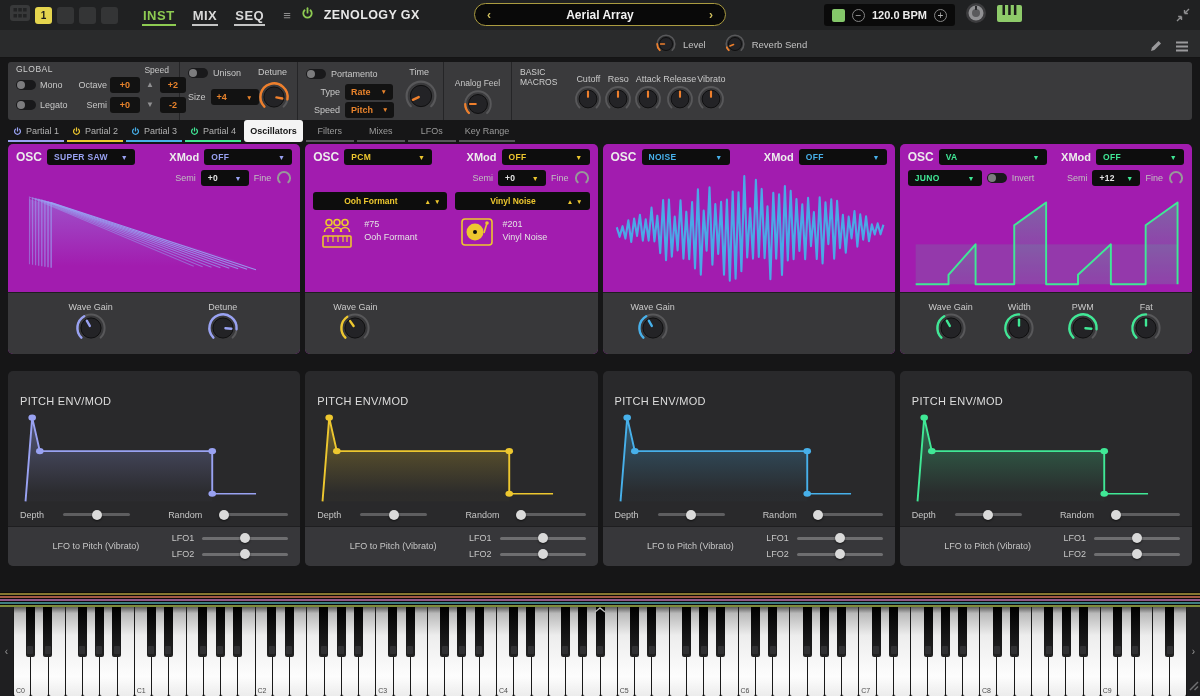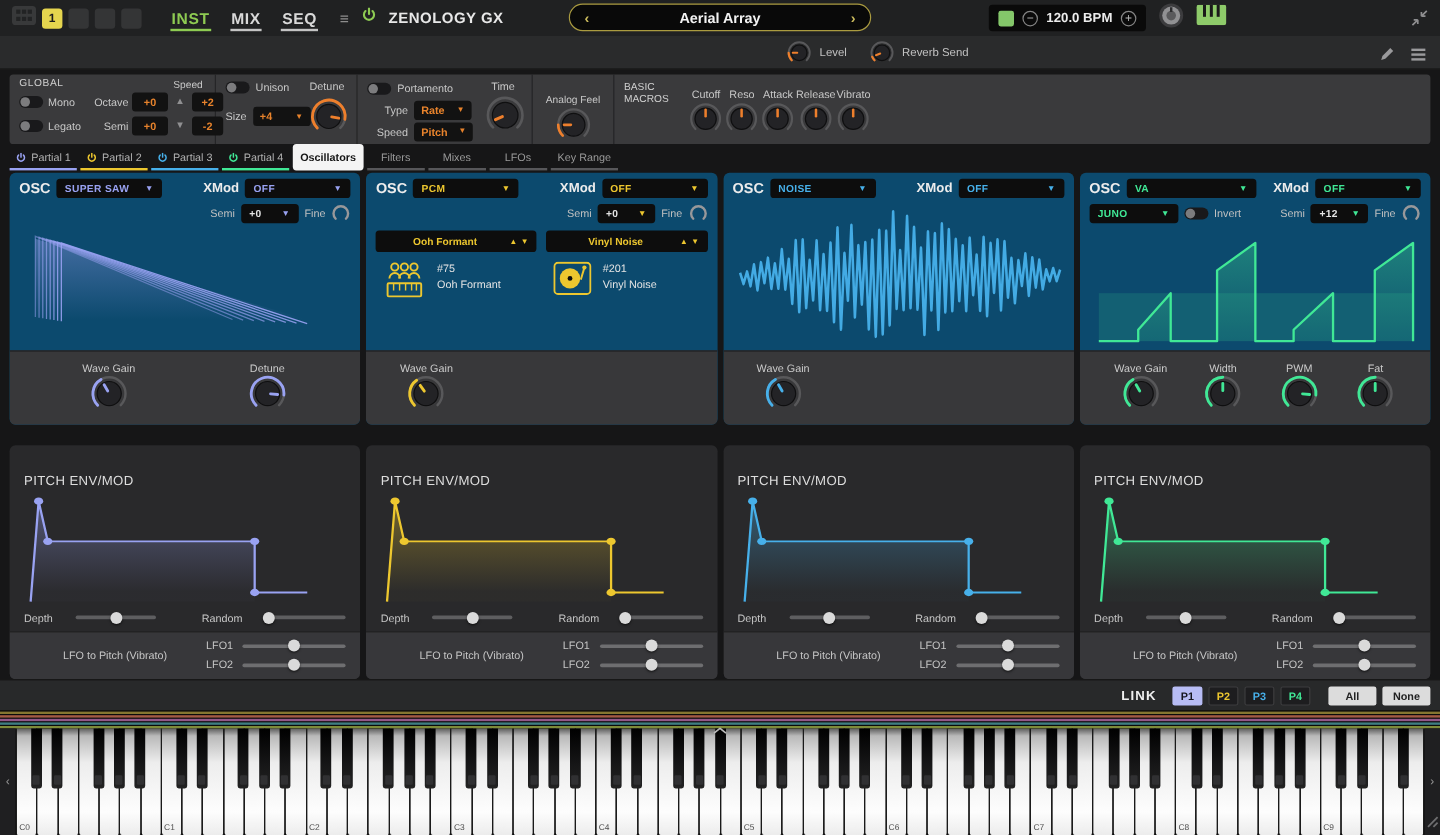--- a/index.html
+++ b/index.html
@@ -83,21 +83,21 @@
   #partialtabs{position:absolute;left:8px;top:120px;height:22px;display:flex;gap:3px;align-items:flex-end;z-index:4;}
   .ptab{height:20px;display:flex;align-items:center;justify-content:center;gap:4px;padding:0 5px;font-size:9px;
         color:#b2b2b2;border-bottom:2px solid #d946ef;min-width:48px;}
   .pagetab{height:20px;display:flex;align-items:center;justify-content:center;font-size:9px;color:#9a9a9a;
            border-bottom:2px solid #57575a;min-width:48px;padding:0 6px;}
   .pagetab.on{background:#f4f4f4;color:#141414;border-radius:3px;border-bottom:none;height:22px;font-weight:bold;}
 
   
   #oscgrid{position:absolute;left:8px;top:144px;right:8px;height:210px;display:grid;
            grid-template-columns:repeat(4,1fr);gap:5px;}
-  .panel{background:#0c4a6e;border-radius:5px;display:flex;flex-direction:column;overflow:hidden;position:relative;}
+  .panel{background:#a21caf;border-radius:5px;display:flex;flex-direction:column;overflow:hidden;position:relative;}
   .osc-head{display:flex;align-items:center;gap:5px;padding:5px 8px 2px;}
   .osc-lab{font-size:12px;font-weight:bold;color:#ececec;}
   .osc-lab.xm{margin-left:auto;font-size:11px;}
   .dd{background:#0d0d0d;border-radius:3px;display:inline-flex;align-items:center;justify-content:space-between;
       padding:3px 7px;font-size:8.5px;font-weight:bold;letter-spacing:.3px;}
   .dd-c{font-size:7px;margin-left:4px;}
   .osc-sub{display:flex;align-items:center;gap:5px;padding:2px 8px;height:22px;}
   .sub-lab{font-size:9px;color:#c0c0c0;}
   .osc-wave{flex:1;margin:2px 6px;position:relative;}
   .osc-wave svg{position:absolute;inset:0;width:100%;height:100%;}
@@ -902,31 +902,20 @@
               <span class="slider lt" style="width:86px">
                 <span class="sl-tr"></span>
                 <span class="sl-th" style="left:50%"></span>
               </span>
             </span>
           </span>
         </div>
       </div>
     </div>
 
-  <div id="linkbar">
-    <span class="link-label">LINK</span>
-    <span id="linkbtns" style="display:flex;gap:5px;">
-        <span class="pbtn on" style="background: rgb(183, 188, 244); color: rgb(21, 21, 29); border: none;">P1</span>
-        <span class="pbtn" style="color: rgb(237, 199, 47);">P2</span>
-        <span class="pbtn" style="color: rgb(71, 176, 234);">P3</span>
-        <span class="pbtn" style="color: rgb(64, 232, 150);">P4</span>
-      </span>
-    <span class="allbtn first">All</span>
-    <span class="allbtn">None</span>
-  </div>
 
   <div id="keyboard">
     <div class="kb-stripes" id="kbstripes">
         <div class="kb-stripe" style="background: rgb(133, 118, 49);"></div>
         <div class="kb-stripe" style="background: rgb(163, 90, 68);"></div>
         <div class="kb-stripe" style="background: rgb(146, 88, 138);"></div>
         <div class="kb-stripe" style="background: rgb(63, 126, 130);"></div>
         <div class="kb-stripe" style="background: rgb(126, 140, 58);"></div>
       </div>
     <span class="kb-caret">

